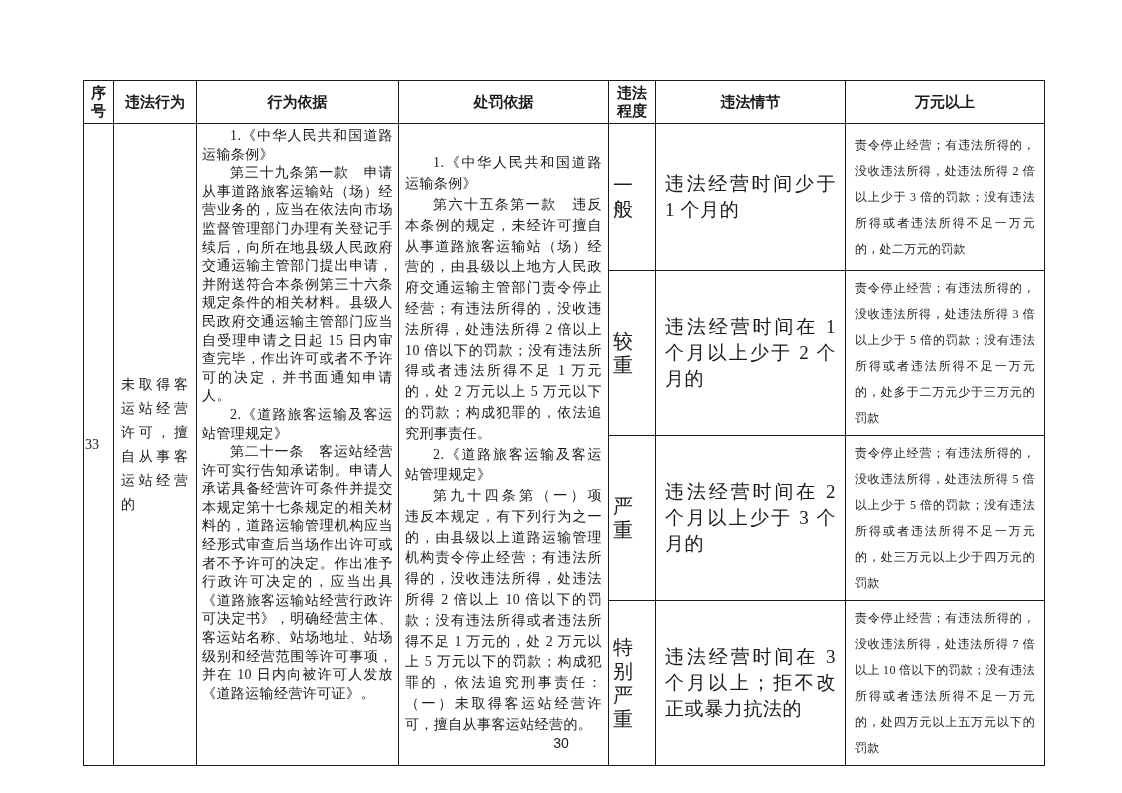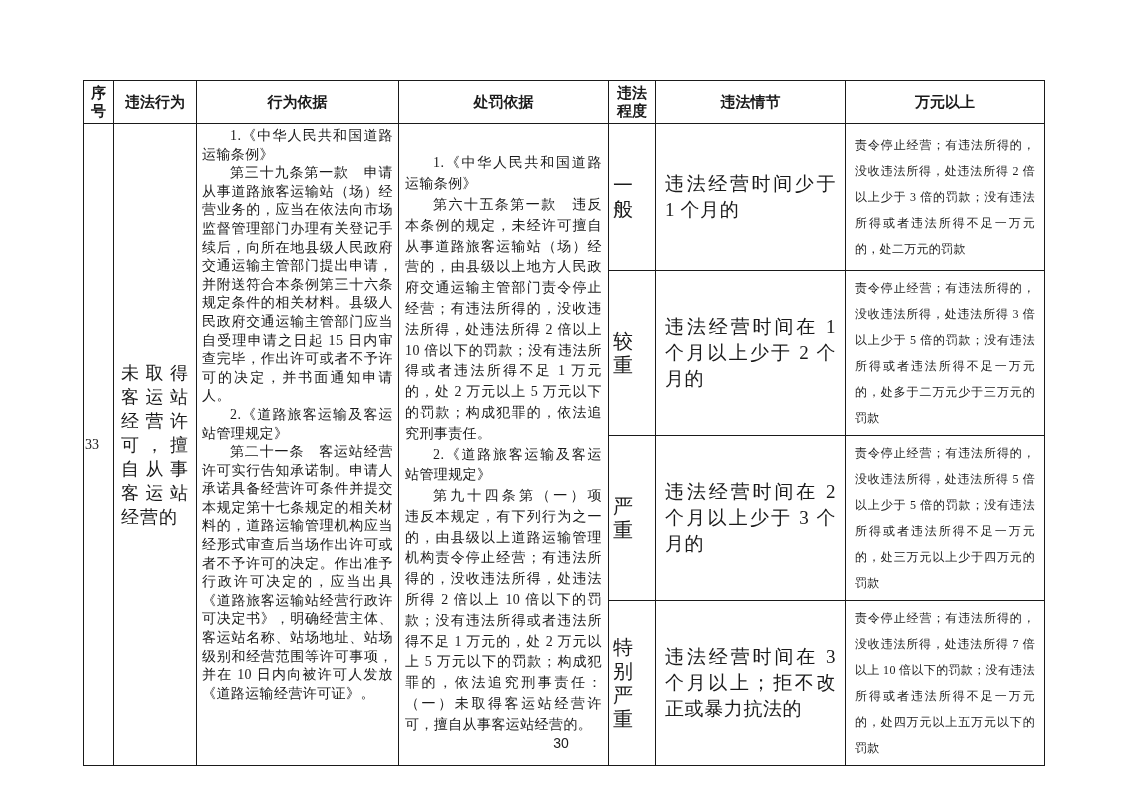--- a/index.html
+++ b/index.html
@@ -28,21 +28,21 @@
     font-weight:bold;
     text-align:center;
     padding:3px 2px;
     line-height:18px;
     height:36px;
   }
   td.c-serial{
     font-size:14px;
   }
   td.c-behavior{
-    font-size:18px;
+    font-size:14px;
     line-height:24px;
     text-align:justify;
     text-justify:inter-ideograph;
     padding:4px 7px;
     letter-spacing:1px;
   }
   td.c-basis{
     vertical-align:top;
     padding:3px 5px 2px 5px;
     font-size:14px;

